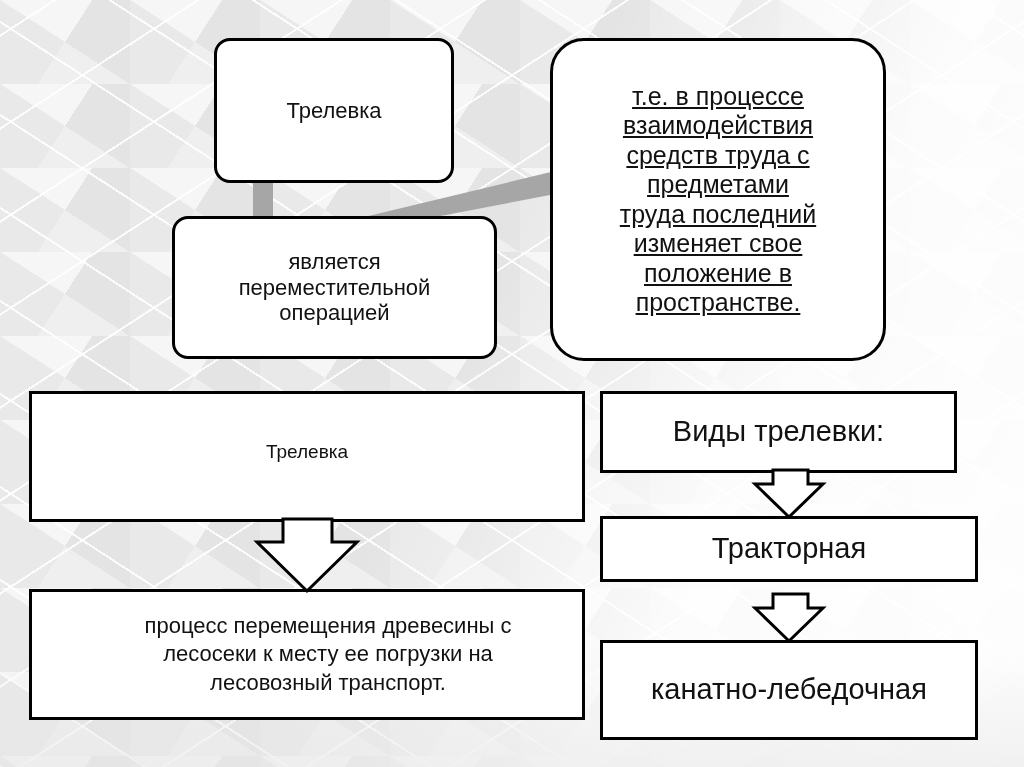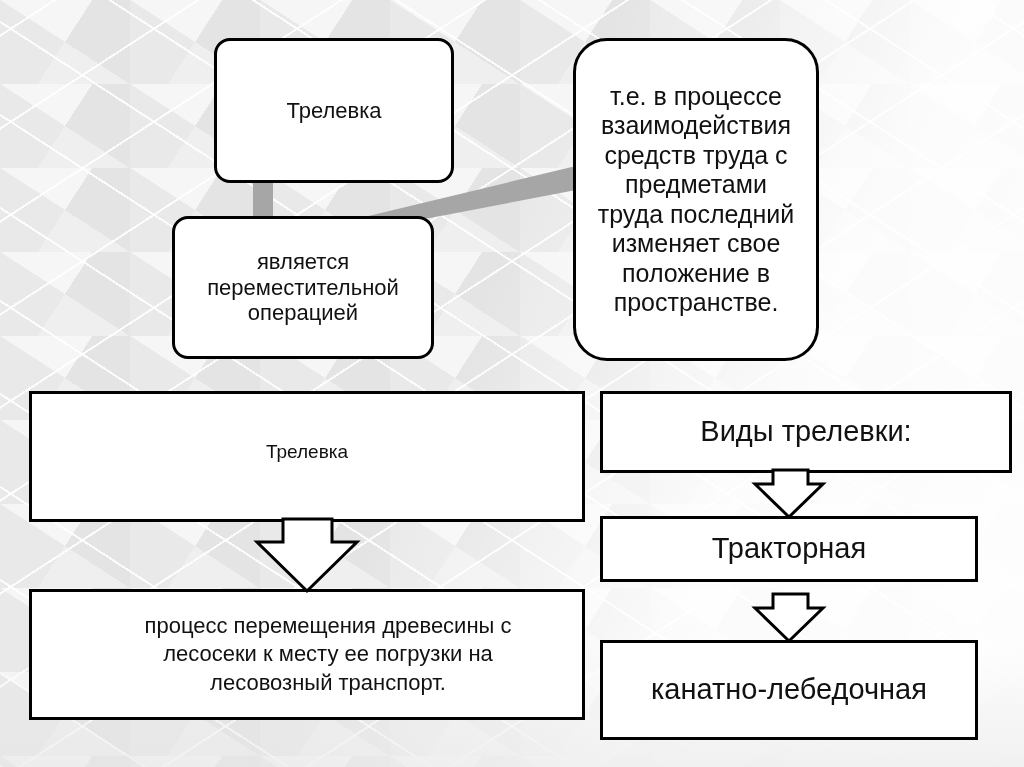--- a/index.html
+++ b/index.html
@@ -45,48 +45,48 @@
 
 <div class="connector" style="left:253px; top:180px; width:20px; height:38px;"></div>
 <svg class="overlay" width="1024" height="767">
   <polygon points="360,218 576,166 576,190 430,218" fill="#a6a6a6"></polygon>
 </svg>
 
 <div class="box rounded t22" style="left:214px; top:38px; width:240px; height:145px;">
   <span>Трелевка</span>
 </div>
 
-<div class="box rounded t22 multiline" style="left:172px; top:216px; width:262px; height:143px;">
+<div class="box rounded t22 multiline" style="left:172px; top:216px; width:325px; height:143px;">
   <span>является
 переместительной
 операцией</span>
 </div>
 
-<div class="box rounded-lg t25 multiline" style="left:573px; top:38px; width:246px; height:323px; line-height:1.18;">
+<div class="box rounded-lg t25 multiline" style="left:550px; top:38px; width:336px; height:323px; line-height:1.18;text-decoration:underline;">
   <span>т.е. в процессе
 взаимодействия
 средств труда с
 предметами
 труда последний
 изменяет свое
 положение в
 пространстве.</span>
 </div>
 
 <div class="box t20" style="left:29px; top:391px; width:556px; height:131px; padding-bottom:8px;">
   <span>Трелевка</span>
 </div>
 
 <div class="box t22 multiline" style="left:29px; top:589px; width:556px; height:131px; line-height:1.3;padding-left:42px;">
   <span>процесс перемещения древесины с
 лесосеки к месту ее погрузки на
 лесовозный транспорт.</span>
 </div>
 
-<div class="box t30" style="left:600px; top:391px; width:412px; height:82px;">
+<div class="box t30" style="left:600px; top:391px; width:357px; height:82px;">
   <span>Виды трелевки:</span>
 </div>
 
 <div class="box t30" style="left:600px; top:516px; width:378px; height:66px;">
   <span>Тракторная</span>
 </div>
 
 <div class="box t30" style="left:600px; top:640px; width:378px; height:100px;">
   <span>канатно-лебедочная</span>
 </div>

